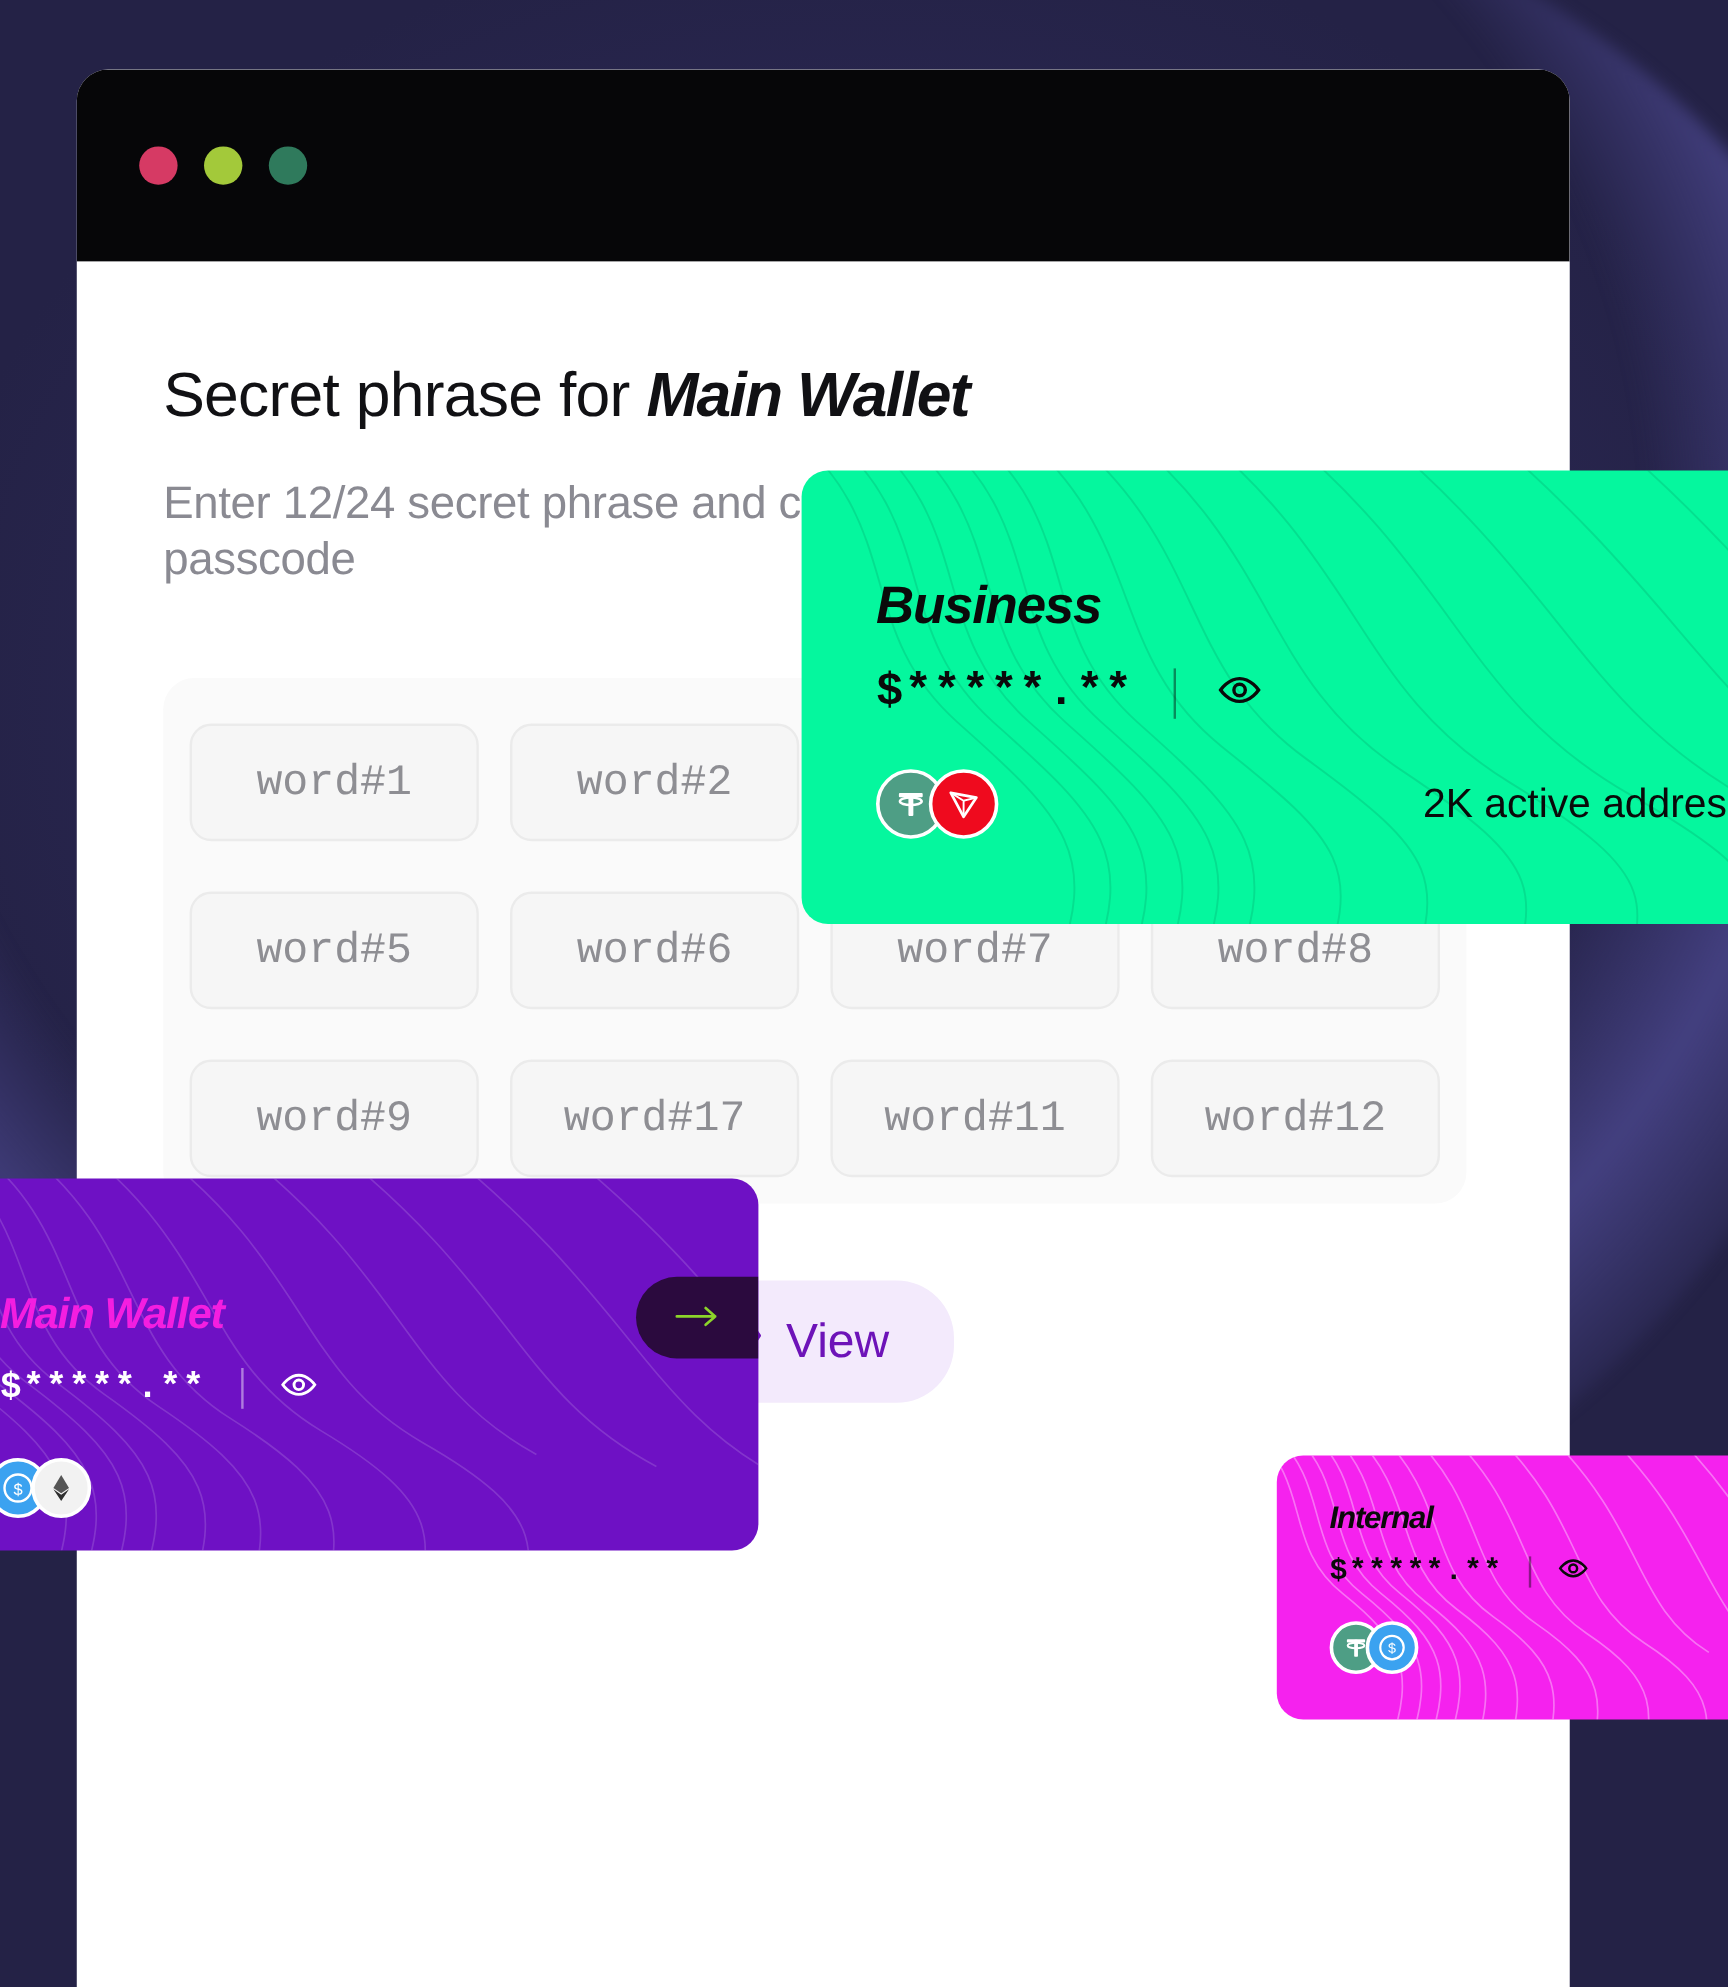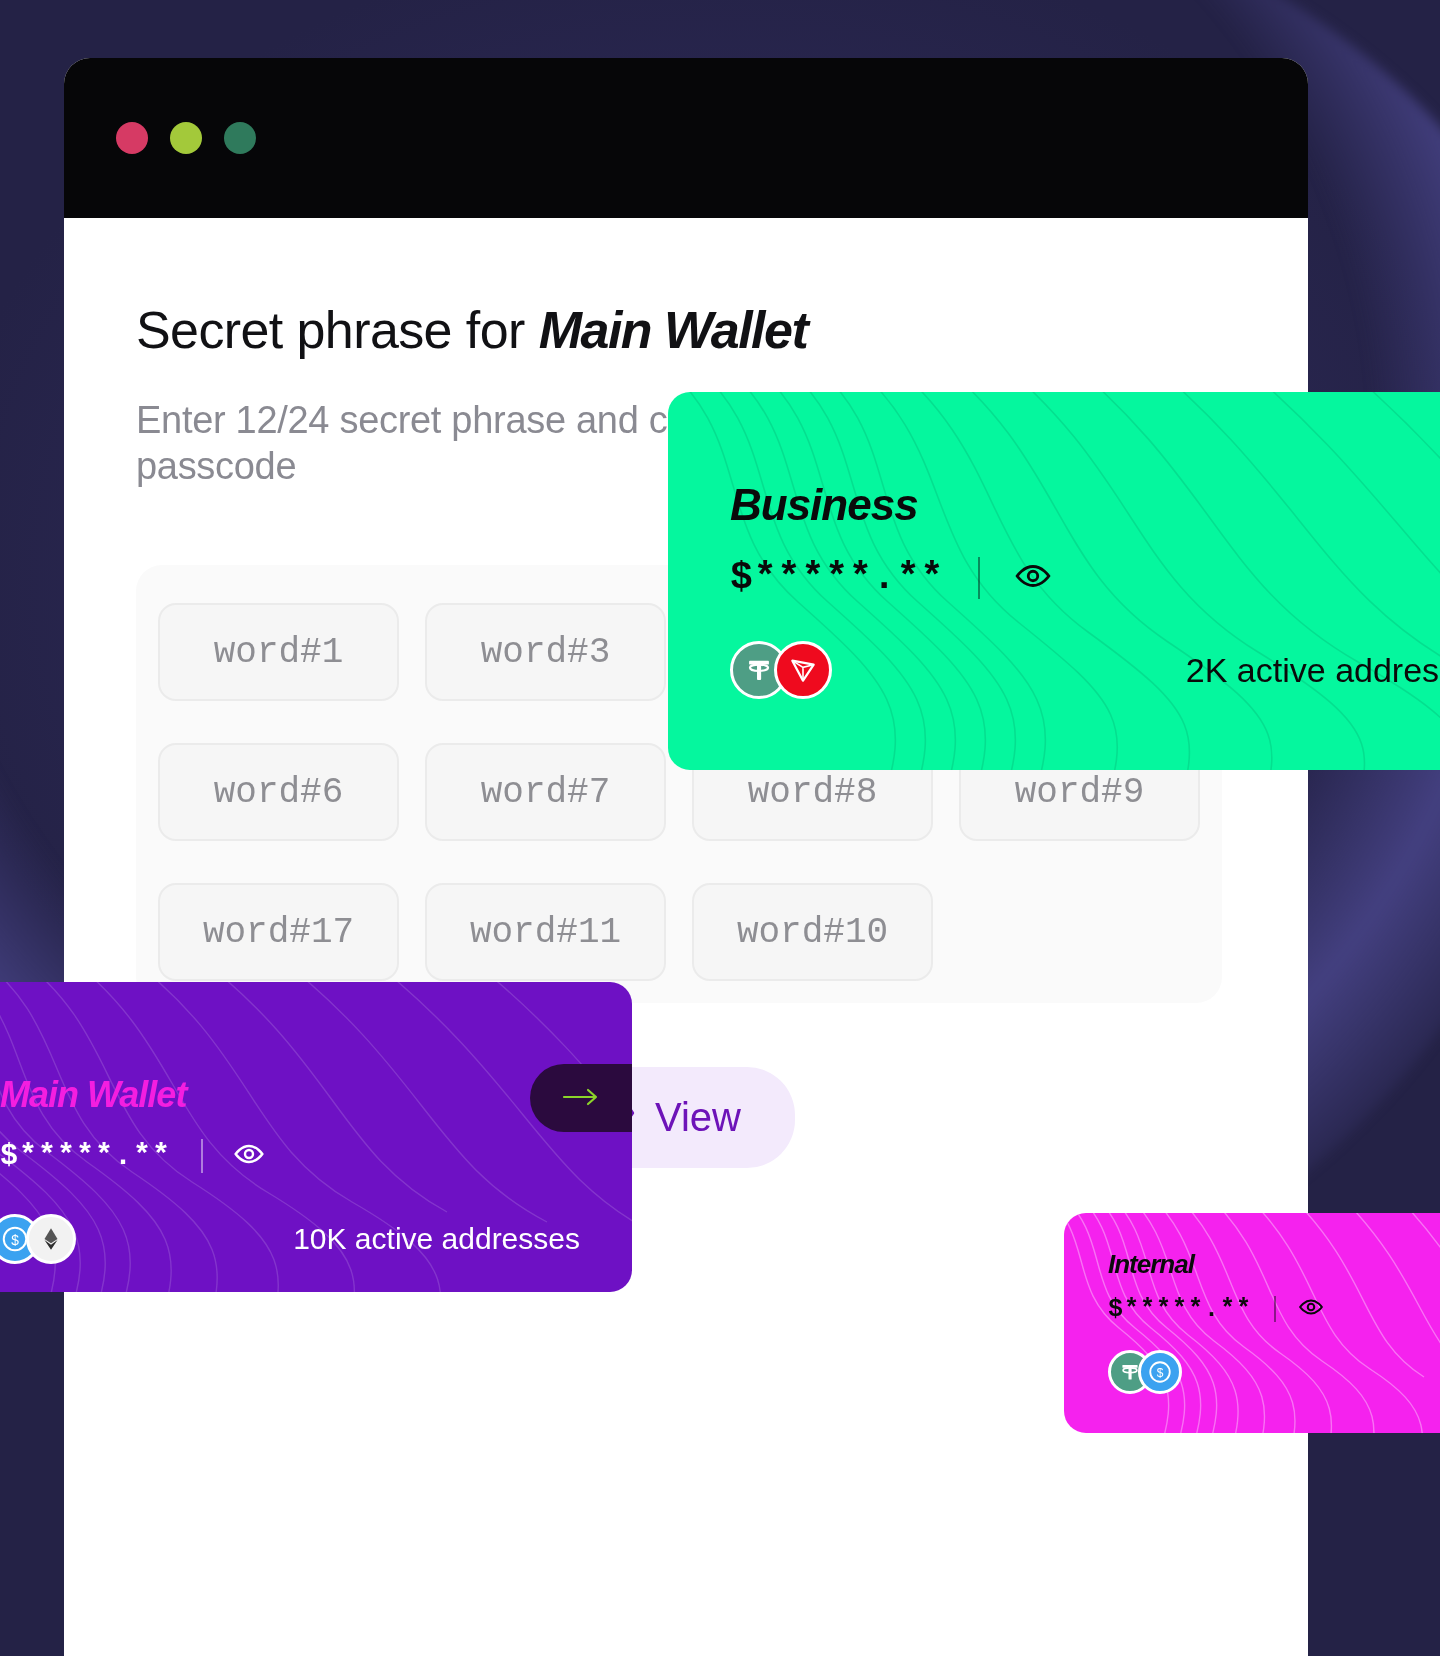--- a/index.html
+++ b/index.html
@@ -229,30 +229,31 @@
 
     <h1 id="page-title">
       <span>Secret phrase for</span><span class="em">Main Wallet</span>
     </h1>
 
     <p id="page-subtitle">Enter 12/24 secret phrase and confirm with transaction passcode</p>
 
     <div id="word-grid-wrap">
       <div id="word-grid">
           <div class="word-input">word#1</div>
+          <div class="word-input">word#2</div>
           <div class="word-input">word#3</div>
           <div class="word-input">word#4</div>
           <div class="word-input">word#5</div>
           <div class="word-input">word#6</div>
           <div class="word-input">word#7</div>
           <div class="word-input">word#8</div>
           <div class="word-input">word#9</div>
           <div class="word-input">word#17</div>
           <div class="word-input">word#11</div>
-          <div class="word-input">word#10</div>
+          <div class="word-input">word#12</div>
         </div>
     </div>
 
     <div id="actions">
       <button class="action-btn">
         <span>
           <svg width="40" height="40" viewBox="0 0 24 24" fill="none" stroke="#6D13B8" stroke-width="2" stroke-linecap="round" stroke-linejoin="round">
             <path d="M1.5 12S5 5.5 12 5.5 22.5 12 22.5 12 19 18.5 12 18.5 1.5 12 1.5 12z"></path>
             <circle cx="12" cy="12" r="2.6" fill="#6D13B8"></circle>
           </svg>
@@ -365,21 +366,20 @@
               <text x="12" y="16.4" font-size="11" font-family="Liberation Sans, sans-serif" fill="#fff" text-anchor="middle">$</text>
             </svg>
         </span>
         <span class="coin eth" style="width:50px;height:50px;">
           <svg width="26" height="26" viewBox="0 0 24 24">
               <path d="M12 2l6 10-6 4-6-4 6-10z" fill="#555"></path>
               <path d="M12 17.2l6-4.2-6 9-6-9 6 4.2z" fill="#2f2f2f"></path>
             </svg>
         </span>
       </div>
-      <div class="active-addr" style="font-size:30px;">10K active addresses</div>
     </div>
   </div>
 </div>
 
 <div class="wallet-card" id="card-internal">
   <svg class="wave-bg" viewBox="0 0 440 220" preserveAspectRatio="none">
     <g fill="none" stroke="#ffffff5c" stroke-width="1.4">
       <path d="M-20 -20 C 30 25, 5 75, 55 115 S 115 180, 95 240"></path>
       <path d="M-4 -20 C 46 25, 21 75, 71 115 S 131 180, 111 240"></path>
       <path d="M12 -20 C 62 25, 37 75, 87 115 S 147 180, 127 240"></path>

